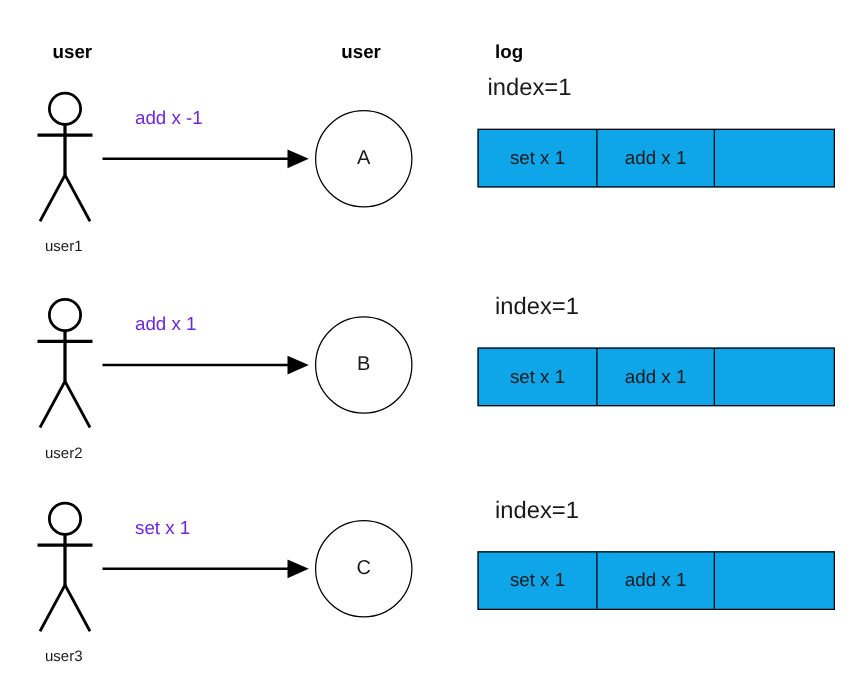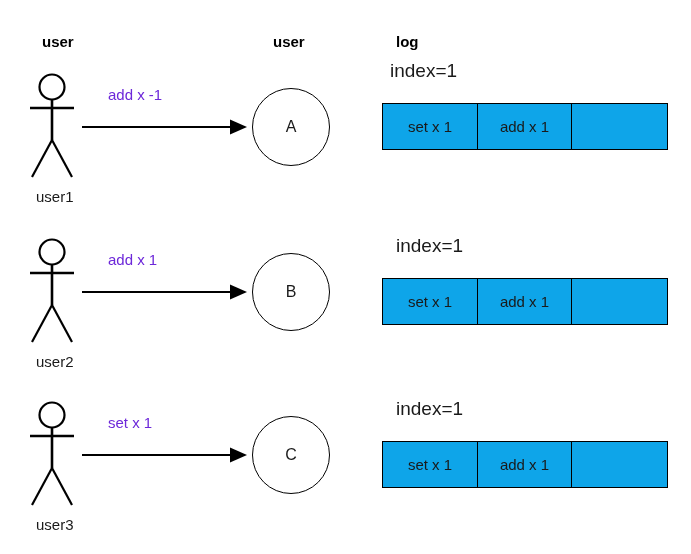--- a/index.html
+++ b/index.html
@@ -24,21 +24,21 @@
   #hdr-log{left:396px;top:34px;}
 
   
   .lane{position:absolute;left:0;width:691px;height:165px;}
 
   
   .actor{position:absolute;left:30px;top:62px;width:66px;height:120px;}
   .actor svg{display:block;overflow:visible;}
   .actor-label{
     position:absolute;left:36px;top:188px;
-    font-size:15px;line-height:18px;color:#1a1a1a;white-space:nowrap;
+    font-size:12px;line-height:18px;color:#1a1a1a;white-space:nowrap;
   }
 
   
   .arrow{position:absolute;left:82px;top:112px;width:165px;height:32px;}
   .arrow svg{display:block;overflow:visible;}
   .arrow-label{
     position:absolute;left:108px;top:86px;
     font-size:15px;line-height:18px;color:#6d28d9;white-space:nowrap;
   }
 

